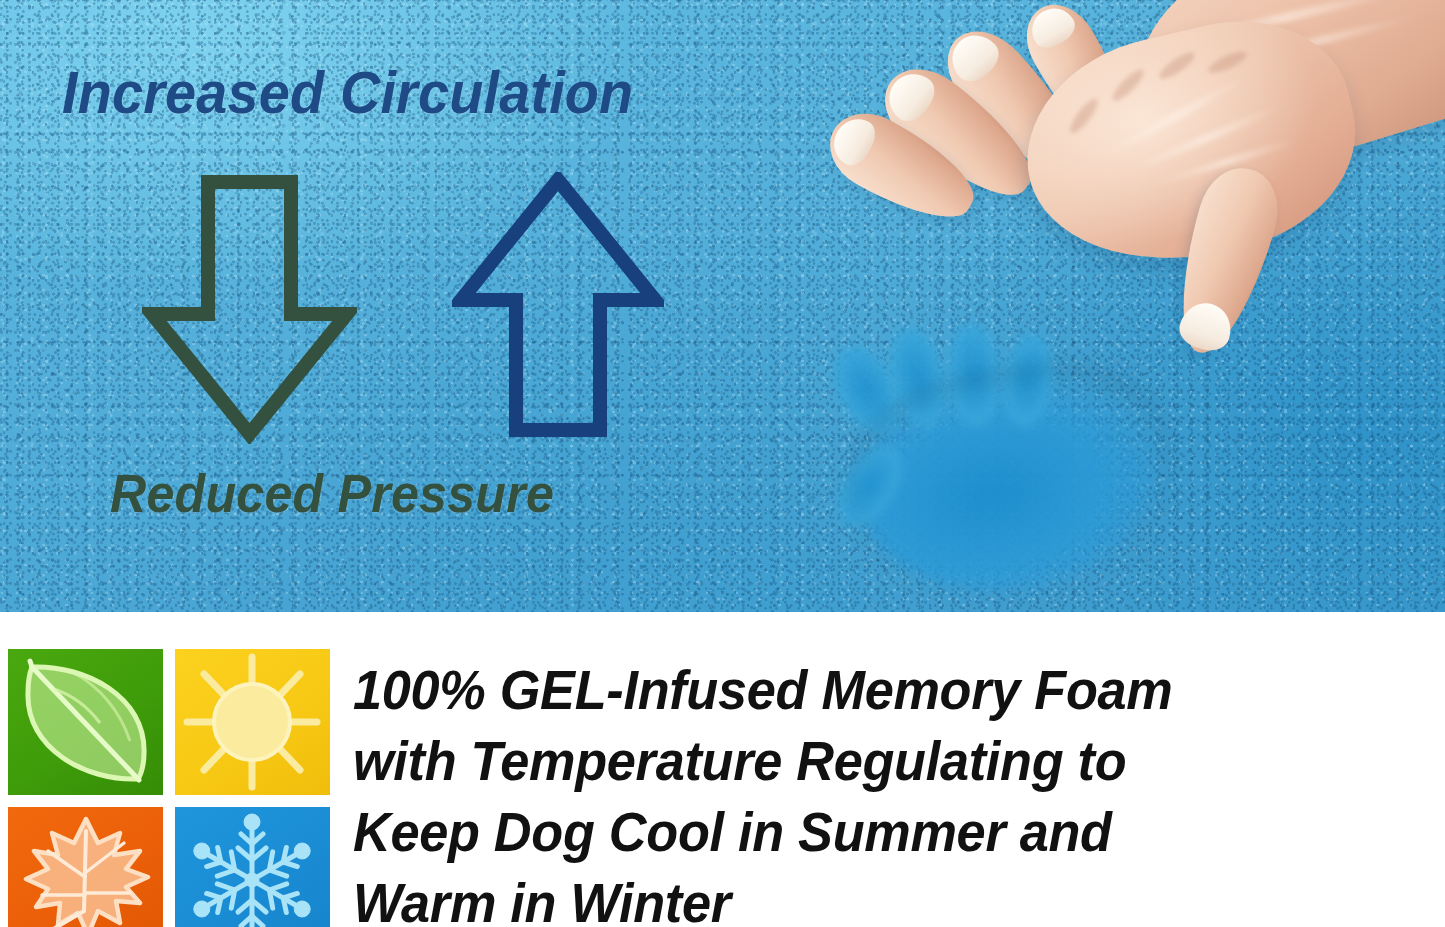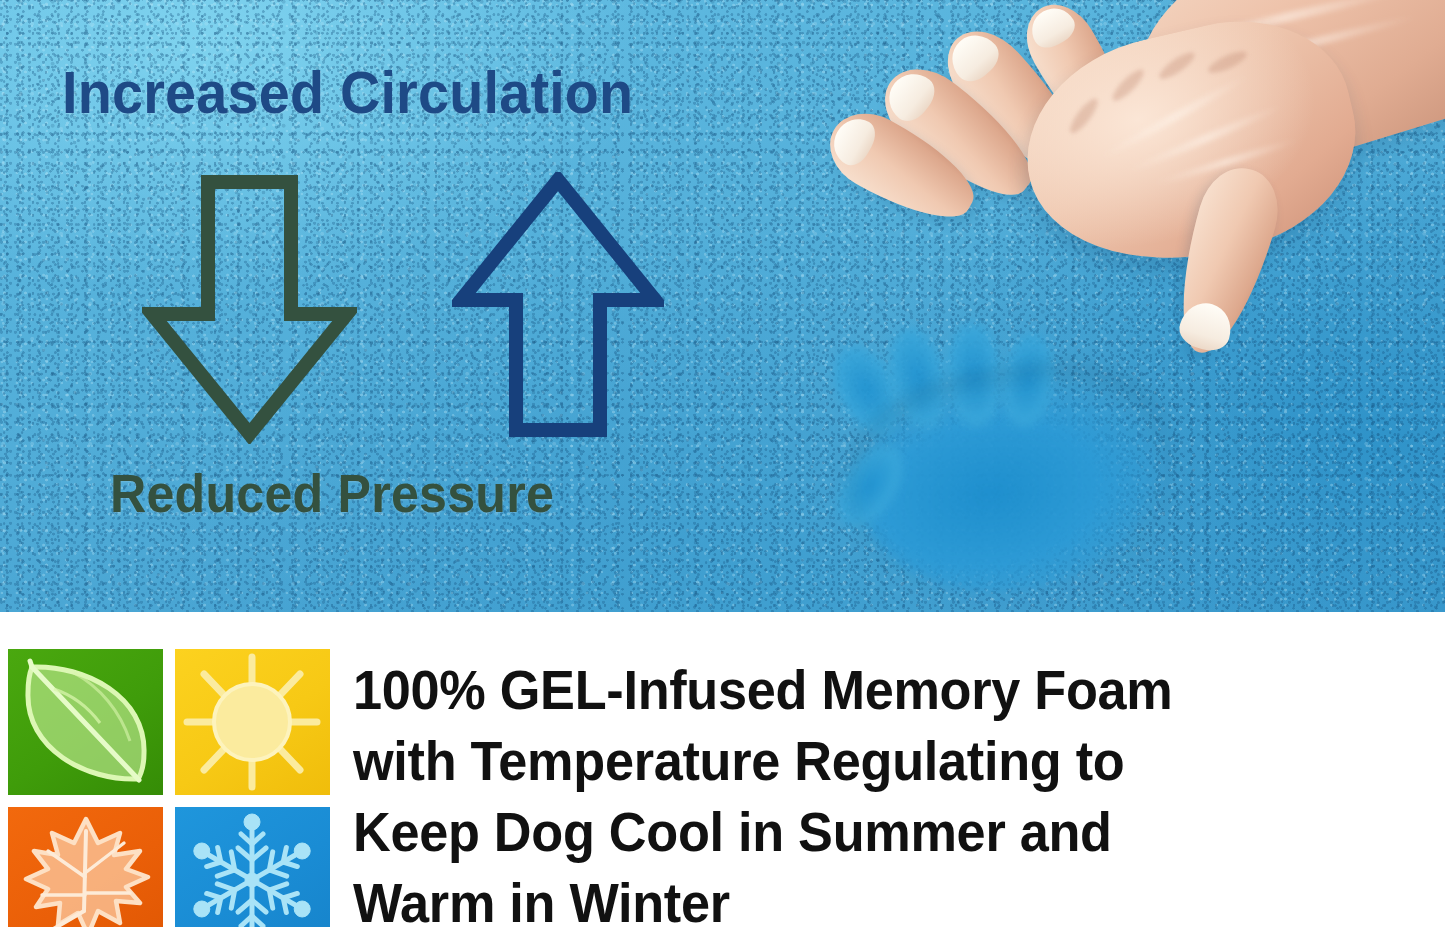--- a/index.html
+++ b/index.html
@@ -9,20 +9,21 @@
     background:#ffffff;
     font-family:"Liberation Sans", sans-serif;
     overflow:hidden;
   }
 
   #canvas {
     position:relative;
     width:1445px; height:927px;
     background:#ffffff;
     overflow:hidden;
+    font-style:italic;
   }
 
   
   #photo {
     position:absolute;
     left:0; top:0;
     width:1445px; height:612px;
     overflow:hidden;
     background:#5ab4dd;
   }

